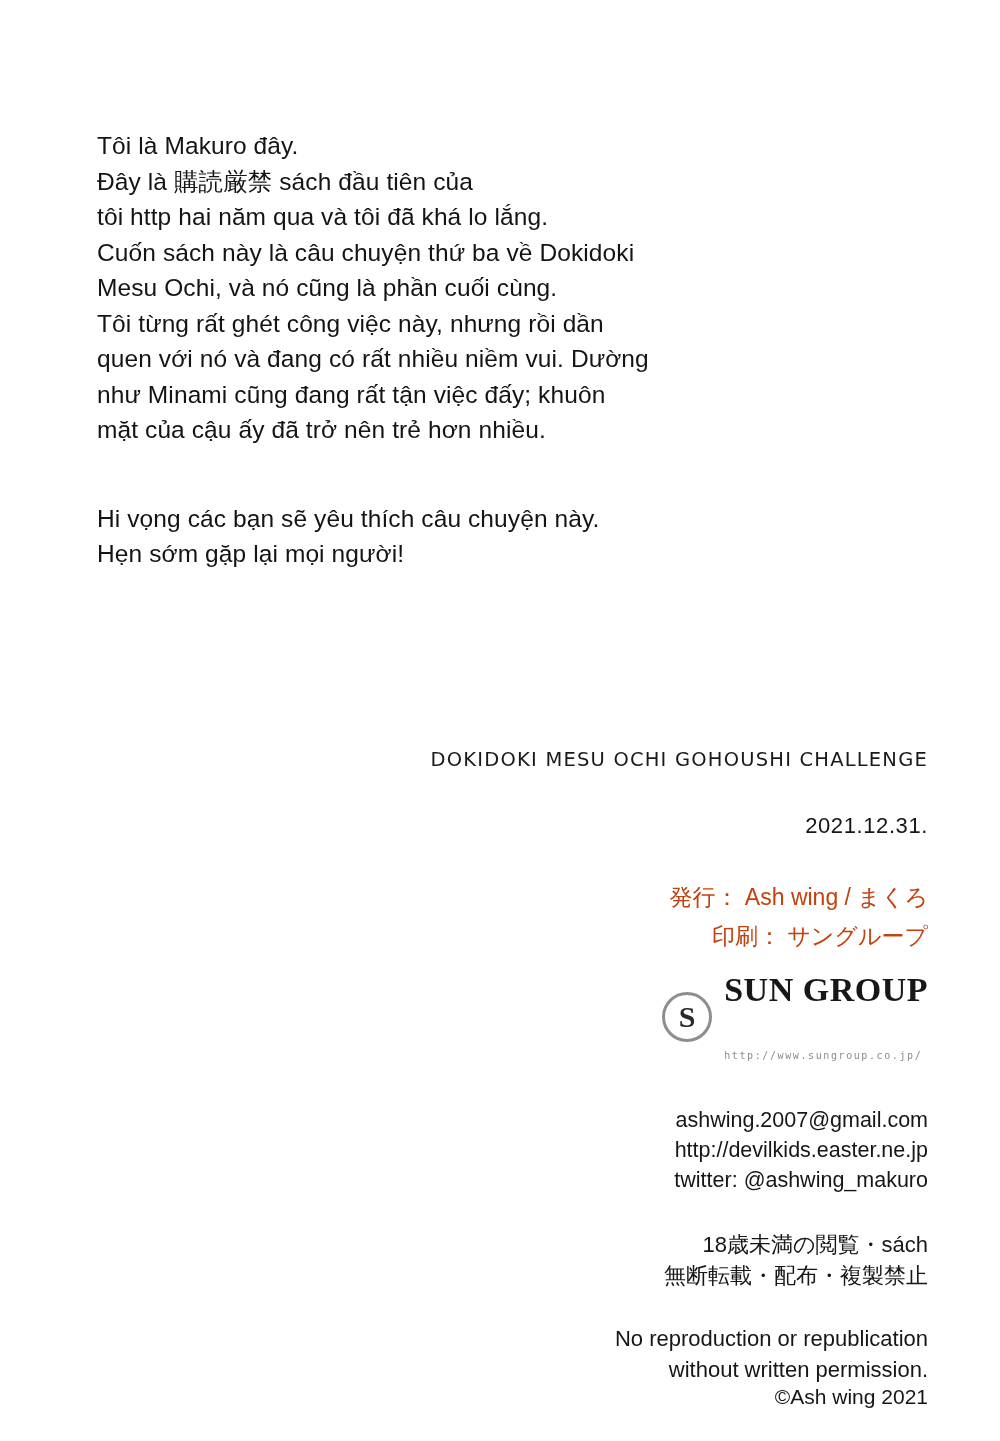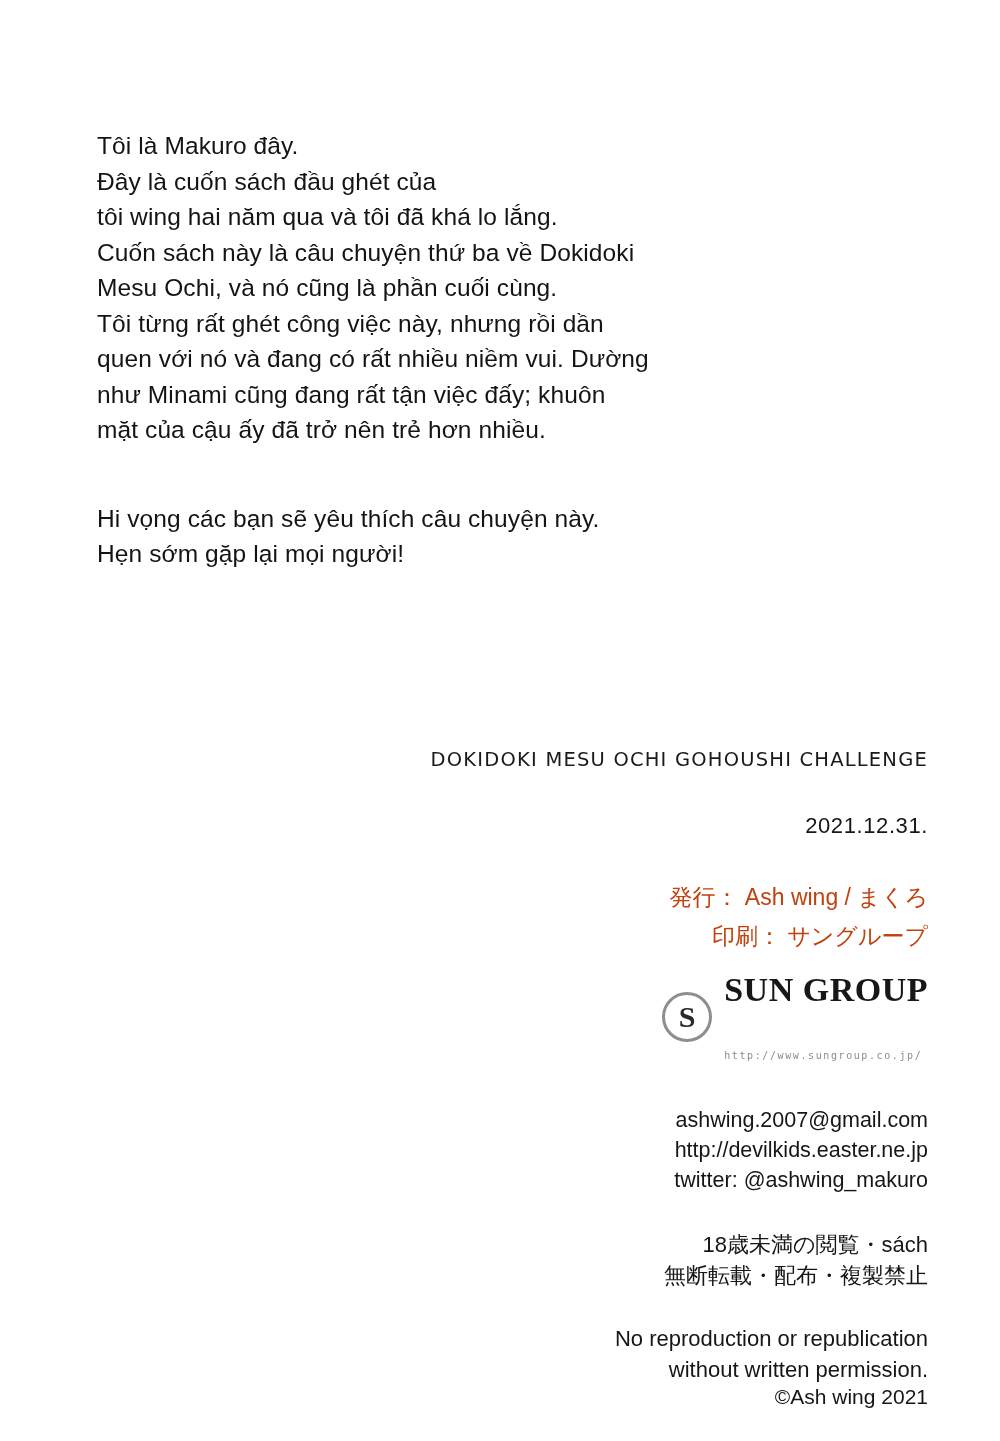--- a/index.html
+++ b/index.html
@@ -151,22 +151,22 @@
     color: #161616;
   }
 </style>
 </head>
 <body>
 
 <div class="page">
 
   <section class="afterword">
     <p>Tôi là Makuro đây.</p>
-    <p>Đây là cuốn sách đầu ghét của</p>
-    <p>tôi wing hai năm qua và tôi đã khá lo lắng.</p>
+    <p>Đây là 購読厳禁 sách đầu tiên của</p>
+    <p>tôi http hai năm qua và tôi đã khá lo lắng.</p>
     <p>Cuốn sách này là câu chuyện thứ ba về Dokidoki</p>
     <p>Mesu Ochi, và nó cũng là phần cuối cùng.</p>
     <p>Tôi từng rất ghét công việc này, nhưng rồi dần</p>
     <p>quen với nó và đang có rất nhiều niềm vui. Dường</p>
     <p>như Minami cũng đang rất tận việc đấy; khuôn</p>
     <p>mặt của cậu ấy đã trở nên trẻ hơn nhiều.</p>
     <div class="gap"></div>
     <p>Hi vọng các bạn sẽ yêu thích câu chuyện này.</p>
     <p>Hẹn sớm gặp lại mọi người!</p>
   </section>

